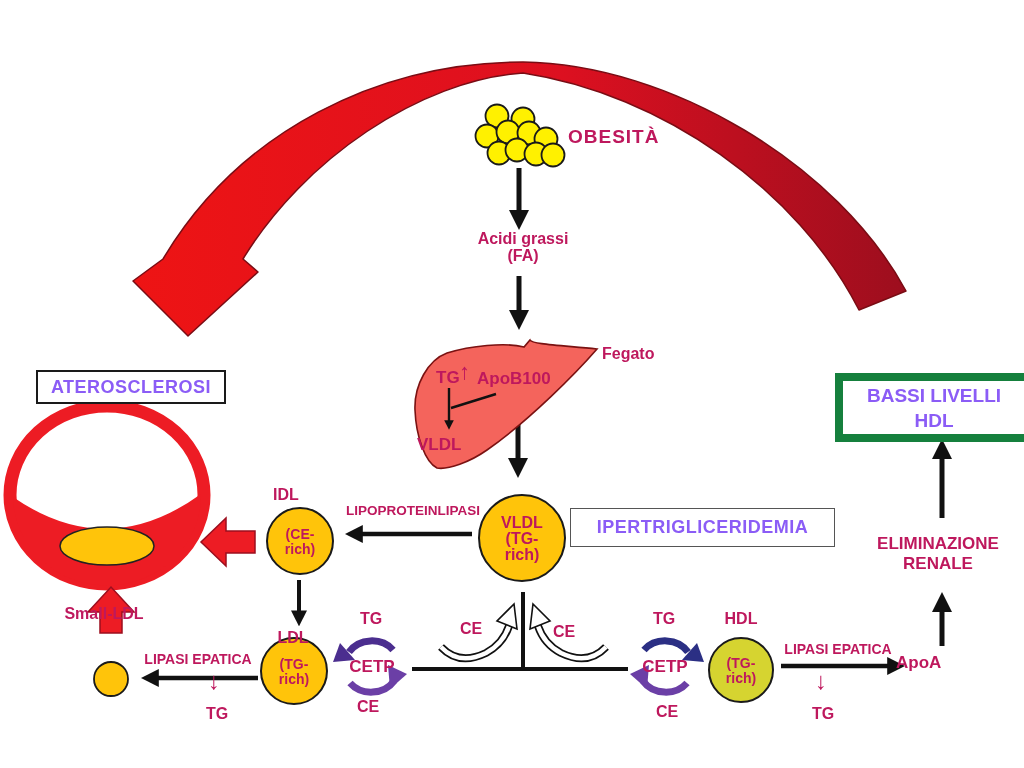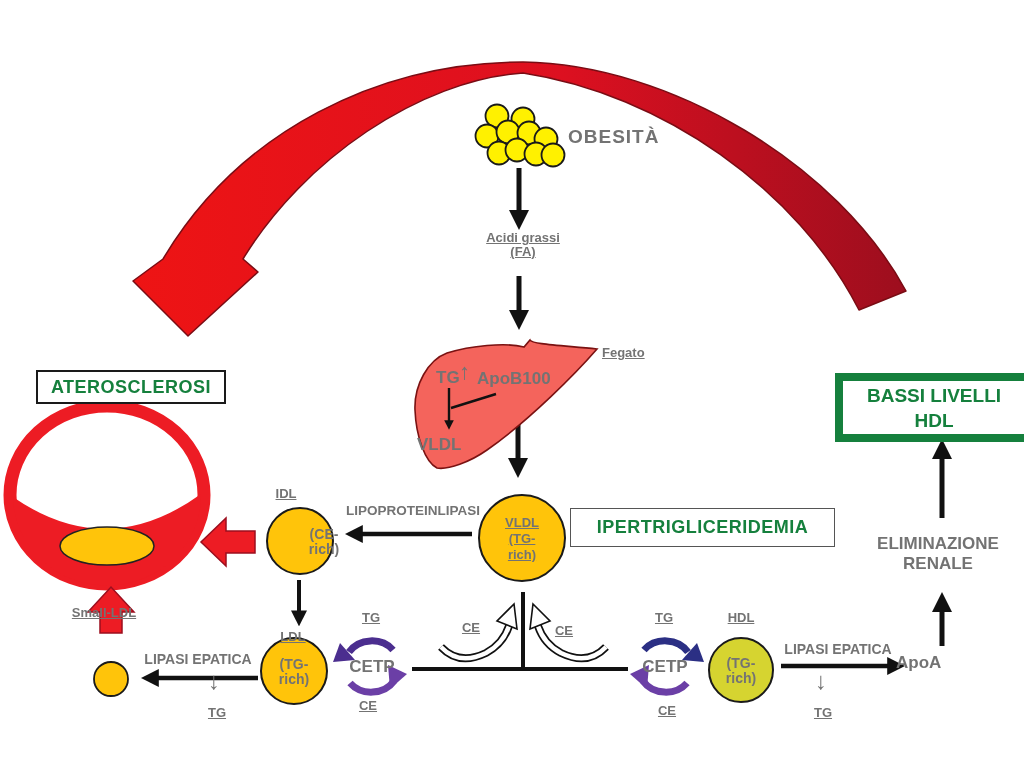--- a/index.html
+++ b/index.html
@@ -1,25 +1,25 @@
 <!DOCTYPE html>
 <html><head>
 <meta charset="utf-8">
 <style>
   html,body{margin:0;padding:0;background:#fff;}
   #stage{position:relative;width:1024px;height:768px;background:#fff;overflow:hidden;
          font-family:"Liberation Sans",sans-serif;}
   #shapes{position:absolute;left:0;top:0;width:1024px;height:768px;}
-  .lbl{position:absolute;font-weight:bold;color:#737373;white-space:nowrap;line-height:1.05;}
+  .lbl{position:absolute;font-weight:bold;color:#be185d;white-space:nowrap;line-height:1.05;}
   .ctr{transform:translateX(-50%);text-align:center;}
   .mid{transform:translate(-50%,-50%);text-align:center;}
   .box{position:absolute;background:#fff;display:flex;align-items:center;justify-content:center;
-       text-align:center;font-weight:bold;color:#15803d;}
+       text-align:center;font-weight:bold;color:#8b5cf6;}
   .thin{font-weight:400;}
-  .fs13{font-size:13.5px;} .fs14{font-size:14px;} .fs15{font-size:13px;text-decoration:underline;}
+  .fs13{font-size:13.5px;} .fs14{font-size:14px;} .fs15{font-size:16px;}
   .fs17{font-size:17px;} .fs18{font-size:18px;} .fs19{font-size:19px;} .fs24{font-size:24px;}
 </style>
 </head>
 <body>
 
 <div id="stage">
 
   <svg id="shapes" viewBox="0 0 1024 768" xmlns="http://www.w3.org/2000/svg">
     <defs>
       <linearGradient id="arcGrad" gradientUnits="userSpaceOnUse" x1="130" y1="200" x2="910" y2="200">
@@ -140,21 +140,21 @@
   </div>
 
   <div class="lbl ctr fs17" style="left:938px;top:534px;line-height:20px;">
     <div>ELIMINAZIONE</div>
     <div>RENALE</div>
   </div>
 
   <div class="lbl fs17" style="left:896px;top:654px;">ApoA</div>
 
   <div class="lbl ctr fs15" style="left:286px;top:487px;">IDL</div>
-  <div class="lbl mid fs14" style="left:300px;top:542px;line-height:15px;margin-left:24px;">
+  <div class="lbl mid fs14" style="left:300px;top:542px;line-height:15px;">
     <div>(CE-</div>
     <div>rich)</div>
   </div>
 
   <div class="lbl mid fs15" style="left:522px;top:539px;line-height:16px;">
     <div>VLDL</div>
     <div>(TG-</div>
     <div>rich)</div>
   </div>
 

